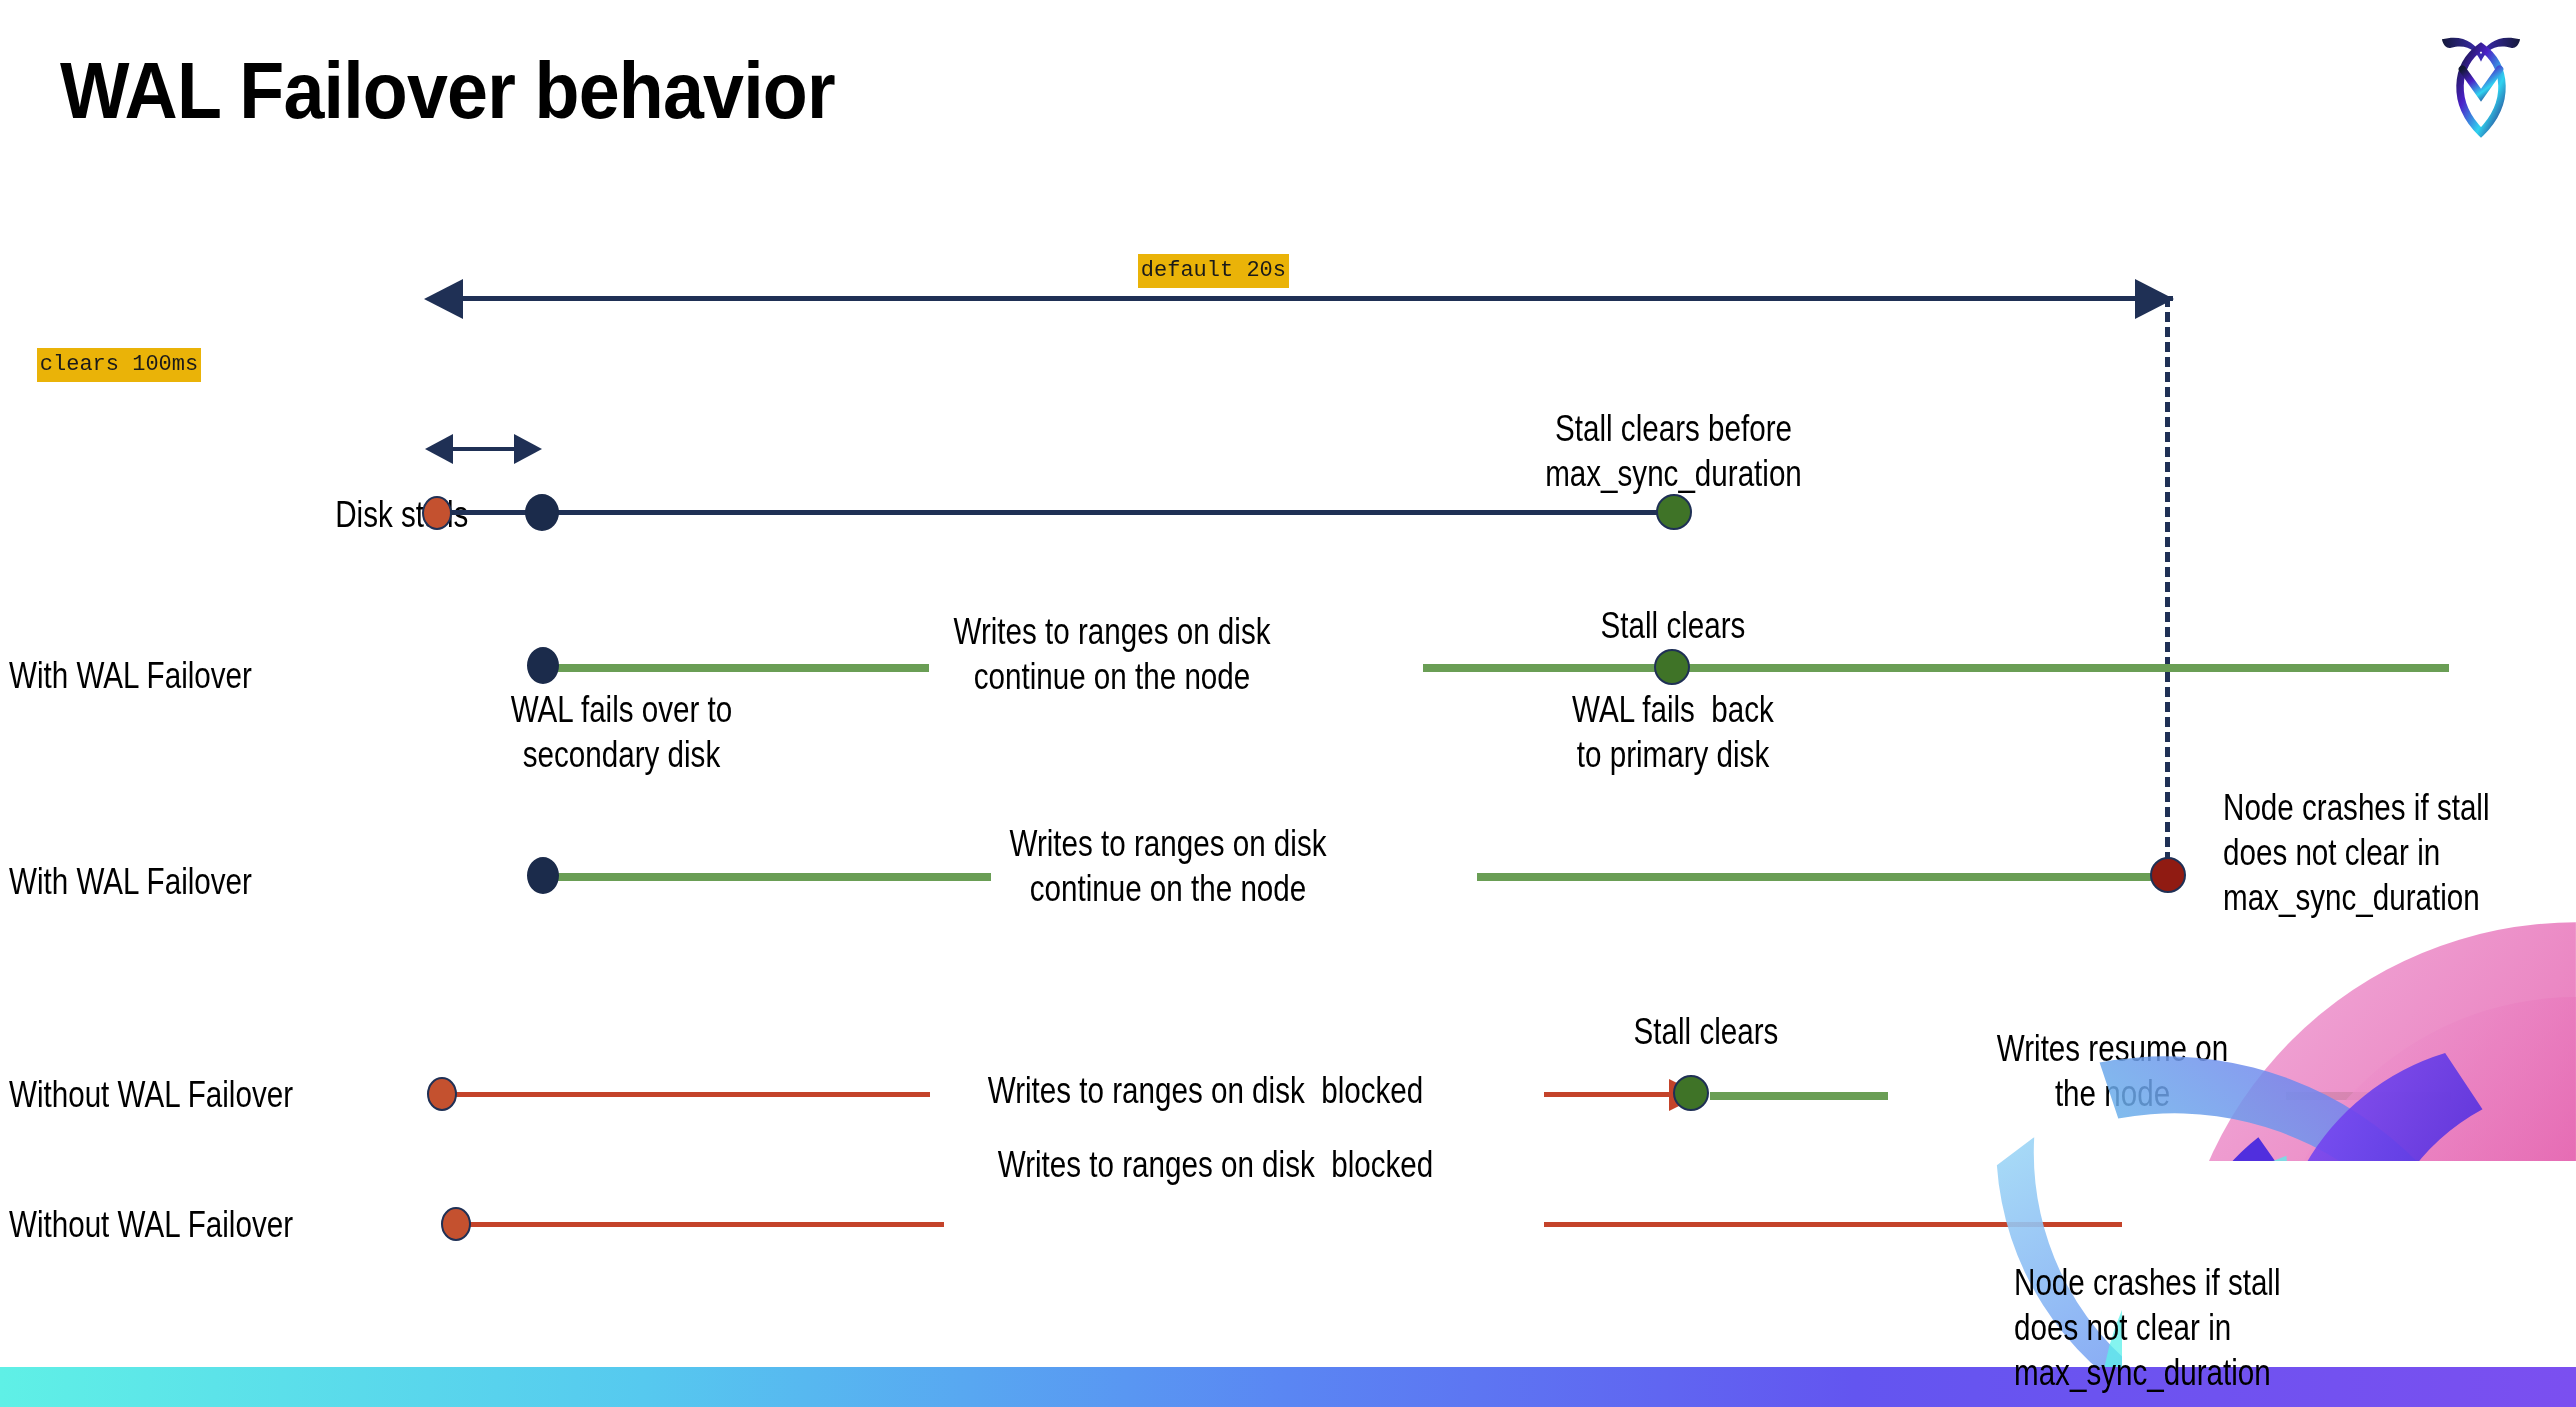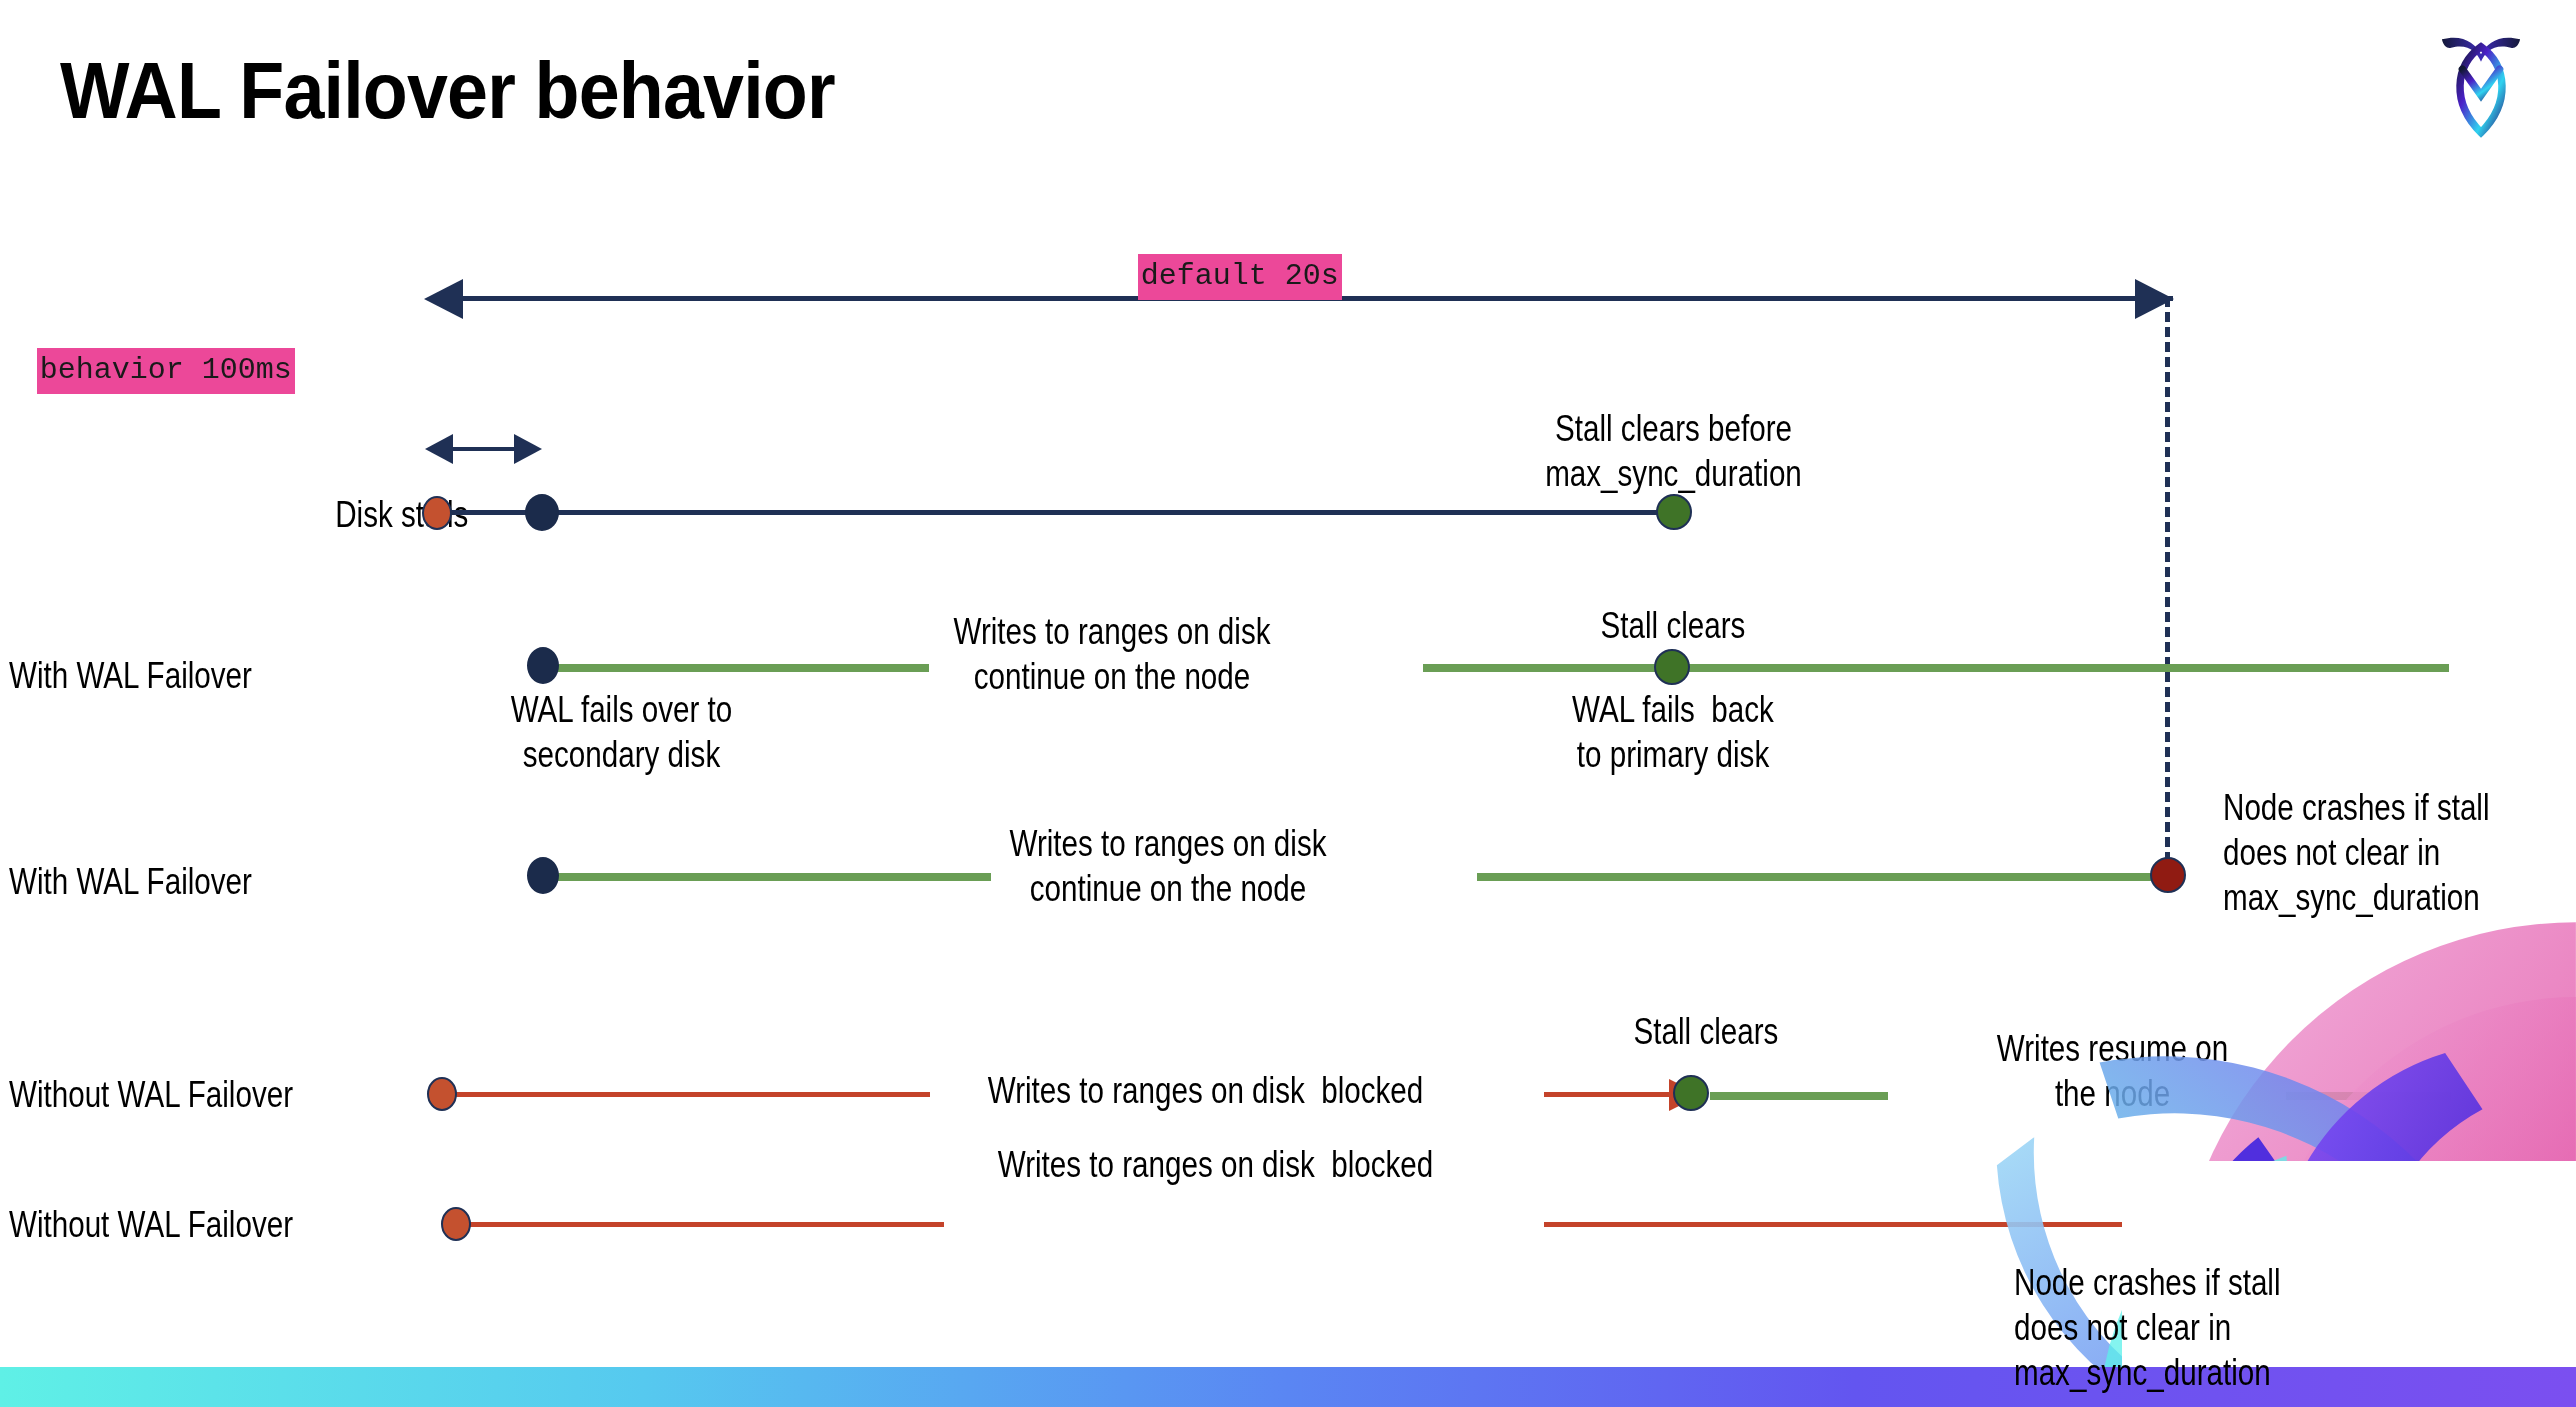--- a/index.html
+++ b/index.html
@@ -44,22 +44,22 @@
   .lbl.cond{transform:scaleX(.80);transform-origin:left center;}
   .lbl.cond-c{transform:scaleX(.80);transform-origin:center center;}
   .row-label{font-size:37px;line-height:1.18;}
   .note{font-size:37px;line-height:1.22;text-align:center;}
   .note-l{font-size:37px;line-height:1.22;text-align:left;}
 
   
   .code{
     position:absolute;
     font-family:"Liberation Mono", monospace;
-    font-size:30px;line-height:1.46;
-    color:#1a1a1a;background:#ec4899;
+    font-size:22px;line-height:1.46;
+    color:#1a1a1a;background:#eab308;
     white-space:pre;padding:0.9px 2.8px;
   }
 
   
   .line{position:absolute;height:0;}
   .ln-navy{border-top:5.6px solid #1f3055;}
   .ln-green{border-top:8.4px solid #6a9e55;}
   .ln-red{border-top:5.6px solid #c4432a;}
   .ln-thin-navy{border-top:4.7px solid #1f3055;}
   .dashed{
@@ -115,21 +115,21 @@
   </div>
 
   <div class="arrow arrow-l" style="left:424px;top:279px;"></div>
   <div class="line ln-navy" style="left:463px;top:296px;width:1710px;"></div>
   <div class="arrow arrow-r" style="left:2135px;top:279px;"></div>
 
   <div class="code" style="left:1138px;top:254px;">default 20s</div>
 
   <div class="dashed" style="left:2165px;top:297px;height:580px;"></div>
 
-  <div class="code" style="left:37px;top:348px;">behavior 100ms</div>
+  <div class="code" style="left:37px;top:348px;">clears 100ms</div>
 
   <div class="arrow arrow-s-l" style="left:425px;top:434px;"></div>
   <div class="line ln-thin-navy" style="left:452px;top:447px;width:64px;"></div>
   <div class="arrow arrow-s-r" style="left:514px;top:434px;"></div>
 
   <div class="lbl row-label cond" style="left:222px;top:493px;width:308px;text-align:right;">Disk stalls</div>
 
   <div class="line ln-navy" style="left:439px;top:510px;width:1234px;"></div>
   <div class="dot dot-red" style="left:422px;top:496px;width:30px;height:34px;"></div>
   <div class="dot dot-navy" style="left:525px;top:494px;width:34px;height:37px;"></div>

